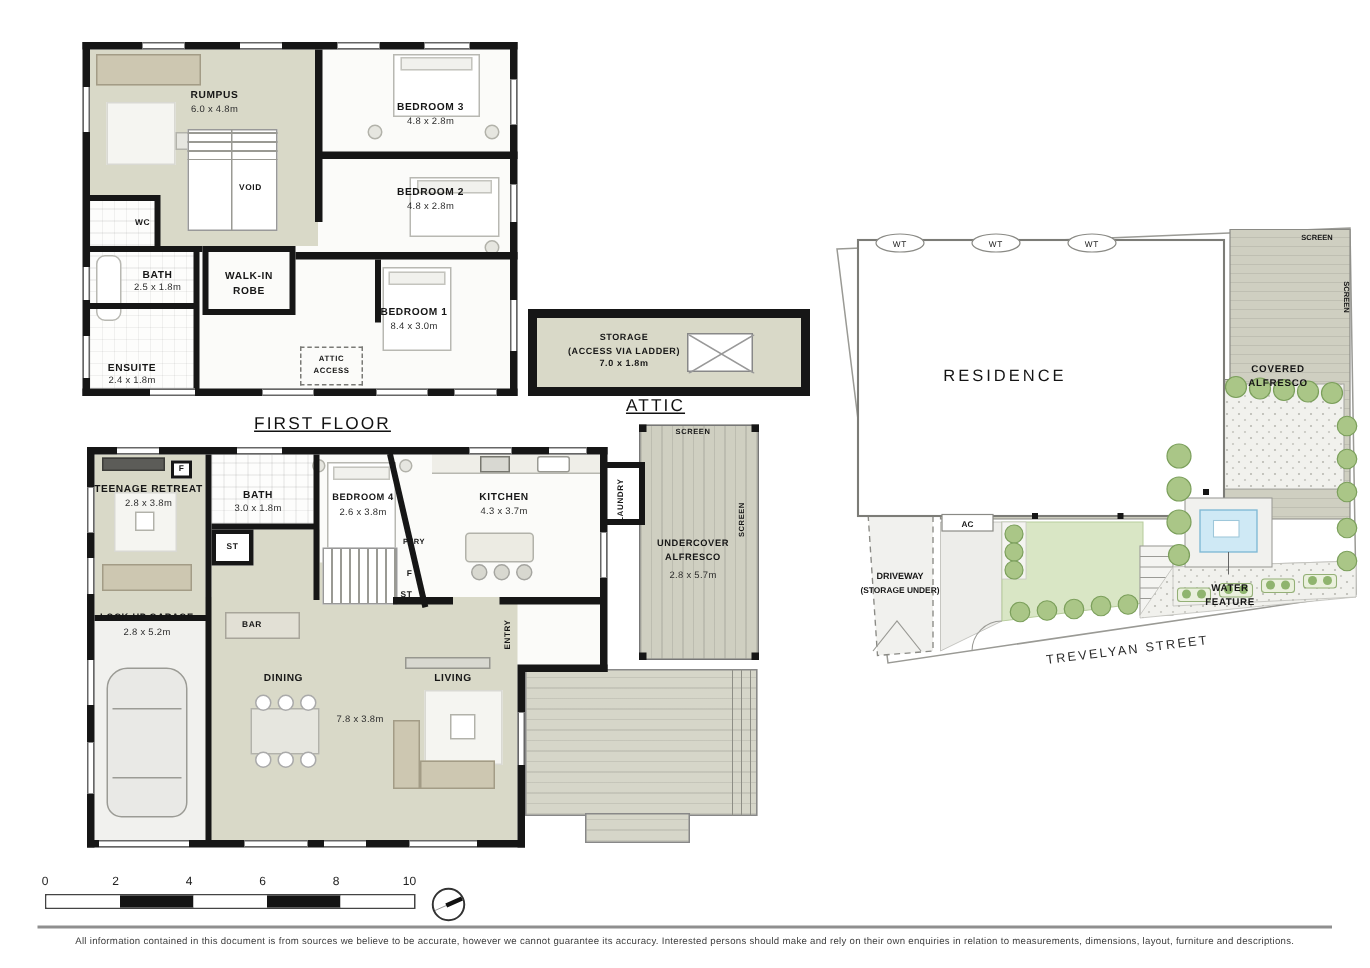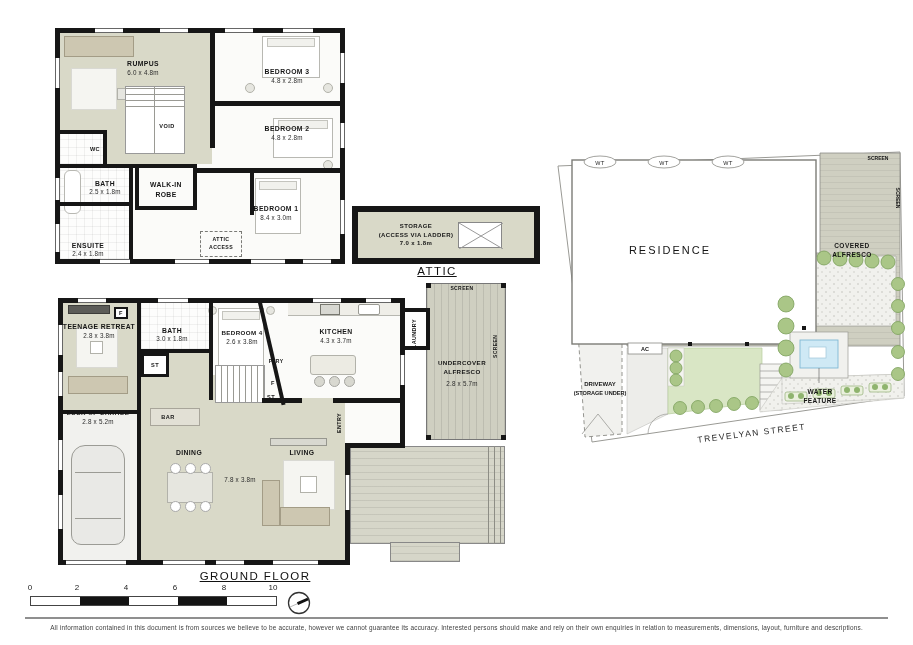--- a/index.html
+++ b/index.html
@@ -116,20 +116,21 @@
     <div class="lbl" style="left:50px;top:156px;">BATH</div>
     <div class="lbl dims" style="left:50px;top:164px;">2.5 x 1.8m</div>
     <div class="lbl sm" style="left:40px;top:121px;">WC</div>
     <div class="lbl" style="left:111px;top:162px;">WALK-IN
 ROBE</div>
     <div class="lbl" style="left:33px;top:218px;">ENSUITE</div>
     <div class="lbl dims" style="left:33px;top:226px;">2.4 x 1.8m</div>
     <div class="lbl sm" style="left:166px;top:216px;font-size:5.2px;">ATTIC
 ACCESS</div>
   </div>
+  <div class="plan-title" id="t-ff" style="left:115px;top:277px;width:200px;">FIRST FLOOR</div>
 
   <div class="plan" id="attic" style="left:352px;top:206px;width:188px;height:58px;border:6px solid #161616;box-sizing:border-box;background:#d9d9c8;">
     <div class="furn" style="left:100px;top:10px;width:44px;height:26px;background:#fff;border:1px solid #888;">
       <svg width="44" height="26">
         <line x1="0" y1="0" x2="44" y2="26" stroke="#999" stroke-width="1"></line>
         <line x1="44" y1="0" x2="0" y2="26" stroke="#999" stroke-width="1"></line>
       </svg>
     </div>
     <div class="lbl" style="left:58px;top:23px;font-size:6px;">STORAGE
 (ACCESS VIA LADDER)
@@ -252,21 +253,20 @@
     <div class="lbl" style="left:244px;top:173px;">LIVING</div>
     <div class="lbl dims" style="left:182px;top:200px;">7.8 x 3.8m</div>
     <div class="vert" style="left:353px;top:32px;height:36px;">LAUNDRY</div>
     <div class="vert" style="left:278px;top:125px;height:28px;">ENTRY</div>
     <div class="lbl" style="left:404px;top:88px;font-size:6.2px;">UNDERCOVER
 ALFRESCO</div>
     <div class="lbl dims" style="left:404px;top:104px;">2.8 x 5.7m</div>
     <div class="lbl sm" style="left:404px;top:9px;font-size:5px;">SCREEN</div>
     <div class="vert" style="left:434px;top:48px;height:30px;font-size:5px;">SCREEN</div>
   </div>
-  <div class="plan-title" id="t-gf" style="left:155px;top:570px;width:200px;">GROUND FLOOR</div>
 
   <svg id="sp" class="abs" style="left:552px;top:146px;" width="358" height="312" viewBox="0 0 358 312">
     <defs>
       <pattern id="pk" width="6" height="6" patternUnits="userSpaceOnUse">
         <rect width="6" height="6" fill="#cfcfc1"></rect>
         <line x1="0" y1="0" x2="6" y2="0" stroke="rgba(0,0,0,0.10)" stroke-width="1"></line>
       </pattern>
       <pattern id="peb" width="8" height="8" patternUnits="userSpaceOnUse">
         <rect width="8" height="8" fill="#f1f1ed"></rect>
         <circle cx="2" cy="2" r="0.7" fill="#b9b9b2"></circle>

